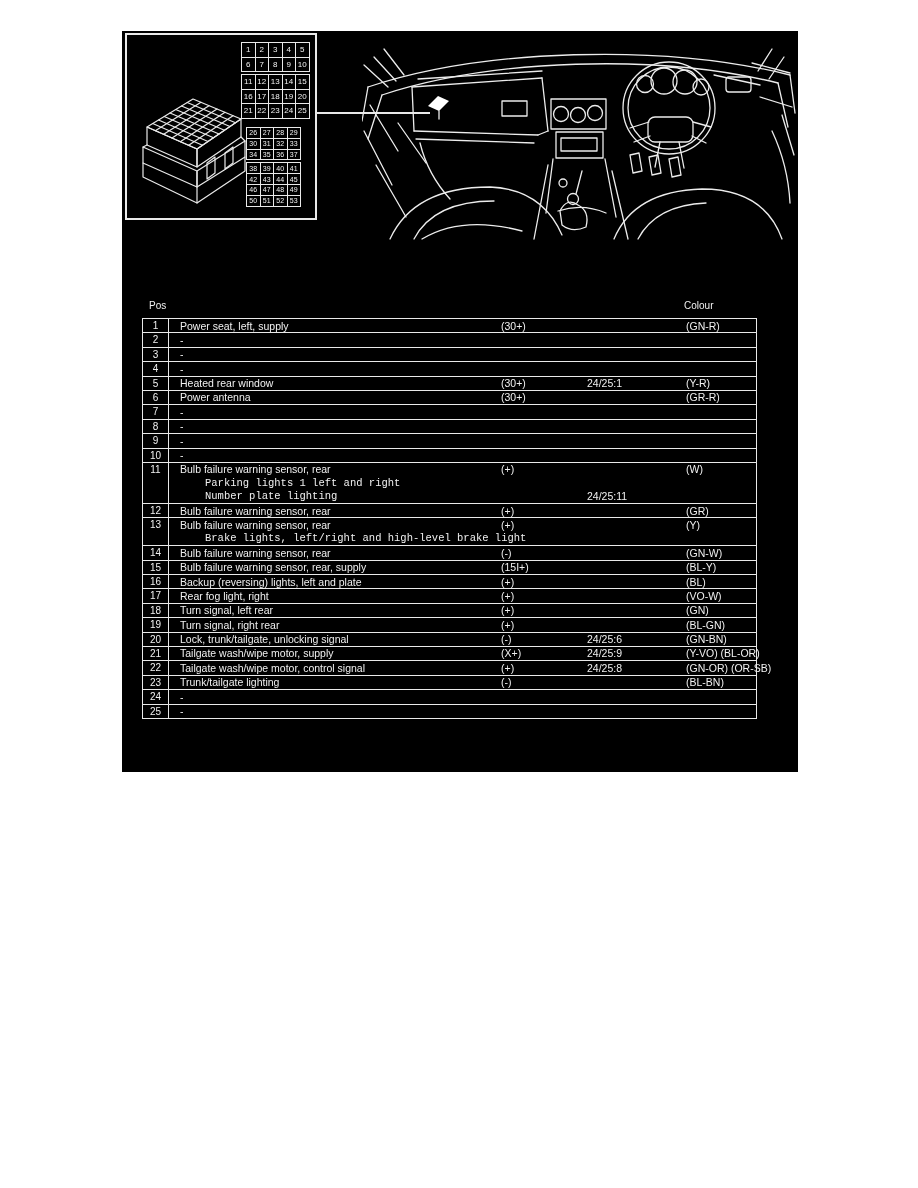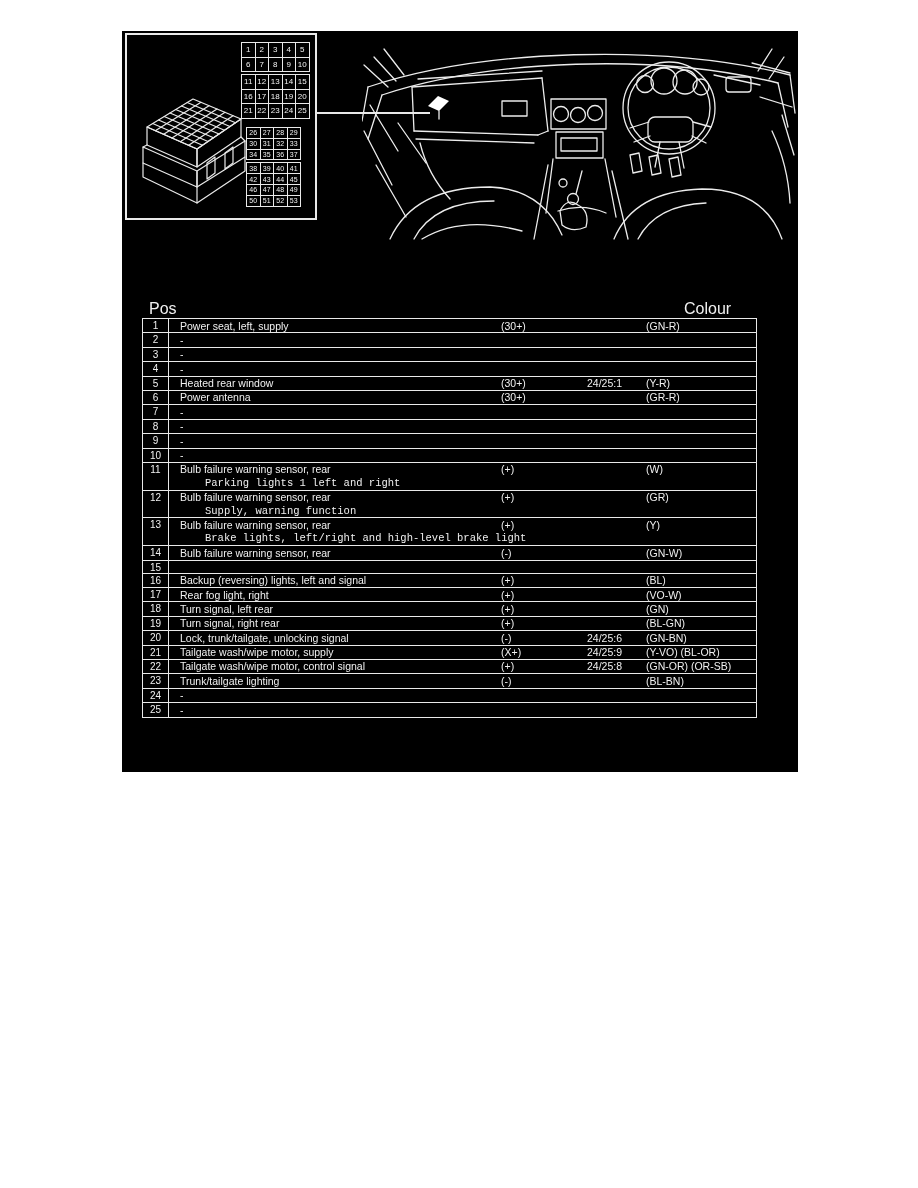--- a/index.html
+++ b/index.html
@@ -29,21 +29,21 @@
     display:flex;align-items:center;justify-content:center;
   }
   .cell + .cell{margin-left:-1px;}
   .cell-a{width:12.5px;height:13.5px;font-size:8px;}
   .cell-b{width:12.5px;height:9.8px;font-size:7px;}
   
   .pointer-line{position:absolute;left:195px;top:81px;width:113px;height:2px;background:#e9e9e9;}
   
   .dash-svg{position:absolute;left:240px;top:4px;}
   
-  .thead{position:absolute;left:20px;top:269px;width:613px;height:16px;font-size:16px;}
+  .thead{position:absolute;left:20px;top:269px;width:613px;height:16px;font-size:10px;}
   .thead span{position:absolute;top:0;white-space:nowrap;color:#f0f0f0;}
   .th-pos{left:7px;}
   .th-tofrom{left:37px;margin-top:32px;}
   .th-colour{left:526px;margin-left:16px;}
   .ptable{
     position:absolute;left:20px;top:287px;width:613px;
     border:1px solid #e9e9e9;background:#000;
   }
   .trow{display:flex;}
   .trow + .trow{border-top:1px solid #e9e9e9;}
@@ -51,21 +51,21 @@
     flex:0 0 25px;width:25px;border-right:1px solid #e9e9e9;
     text-align:center;font-size:10px;padding-top:1px;color:#f0f0f0;
   }
   .tbody{flex:1;position:relative;}
   .tline{position:relative;height:13.4px;}
   .tline span{position:absolute;top:0.5px;font-size:10.5px;line-height:13px;white-space:nowrap;color:#f0f0f0;}
   .ttext{left:11px;}
   .ttext.indent{left:36px;font-family:Liberation Mono, monospace;}
   .tsignal{left:332px;}
   .tref{left:418px;}
-  .tcolour{left:477px;}
+  .tcolour{left:517px;}
 </style>
 </head>
 <body>
 
 <div class="panel">
 
   <div class="conn-frame">
     <svg class="conn-svg" width="112" height="126" viewBox="0 0 112 126" stroke="#e9e9e9" stroke-width="1.2" fill="none" stroke-linejoin="round" stroke-linecap="round">
 
       <polygon points="8,38 54,10 102,30 58,60"></polygon>
@@ -365,32 +365,33 @@
         <div class="tpos">11</div>
         <div class="tbody">
           <div class="tline">
             <span class="ttext">Bulb failure warning sensor, rear</span>
             <span class="tsignal">(+)</span>
             <span class="tcolour">(W)</span>
           </div>
           <div class="tline">
             <span class="ttext indent">Parking lights 1 left and right</span>
           </div>
+          <div class="tline">
+            <span class="ttext indent">Number plate lighting</span>
+            <span class="tref">24/25:11</span>
+          </div>
         </div>
       </div>
       <div class="trow">
         <div class="tpos">12</div>
         <div class="tbody">
           <div class="tline">
             <span class="ttext">Bulb failure warning sensor, rear</span>
             <span class="tsignal">(+)</span>
             <span class="tcolour">(GR)</span>
-          </div>
-          <div class="tline">
-            <span class="ttext indent">Supply, warning function</span>
           </div>
         </div>
       </div>
       <div class="trow">
         <div class="tpos">13</div>
         <div class="tbody">
           <div class="tline">
             <span class="ttext">Bulb failure warning sensor, rear</span>
             <span class="tsignal">(+)</span>
             <span class="tcolour">(Y)</span>
@@ -405,26 +406,33 @@
         <div class="tbody">
           <div class="tline">
             <span class="ttext">Bulb failure warning sensor, rear</span>
             <span class="tsignal">(-)</span>
             <span class="tcolour">(GN-W)</span>
           </div>
         </div>
       </div>
       <div class="trow">
         <div class="tpos">15</div>
+        <div class="tbody">
+          <div class="tline">
+            <span class="ttext">Bulb failure warning sensor, rear, supply</span>
+            <span class="tsignal">(15I+)</span>
+            <span class="tcolour">(BL-Y)</span>
+          </div>
+        </div>
       </div>
       <div class="trow">
         <div class="tpos">16</div>
         <div class="tbody">
           <div class="tline">
-            <span class="ttext">Backup (reversing) lights, left and signal</span>
+            <span class="ttext">Backup (reversing) lights, left and plate</span>
             <span class="tsignal">(+)</span>
             <span class="tcolour">(BL)</span>
           </div>
         </div>
       </div>
       <div class="trow">
         <div class="tpos">17</div>
         <div class="tbody">
           <div class="tline">
             <span class="ttext">Rear fog light, right</span>

